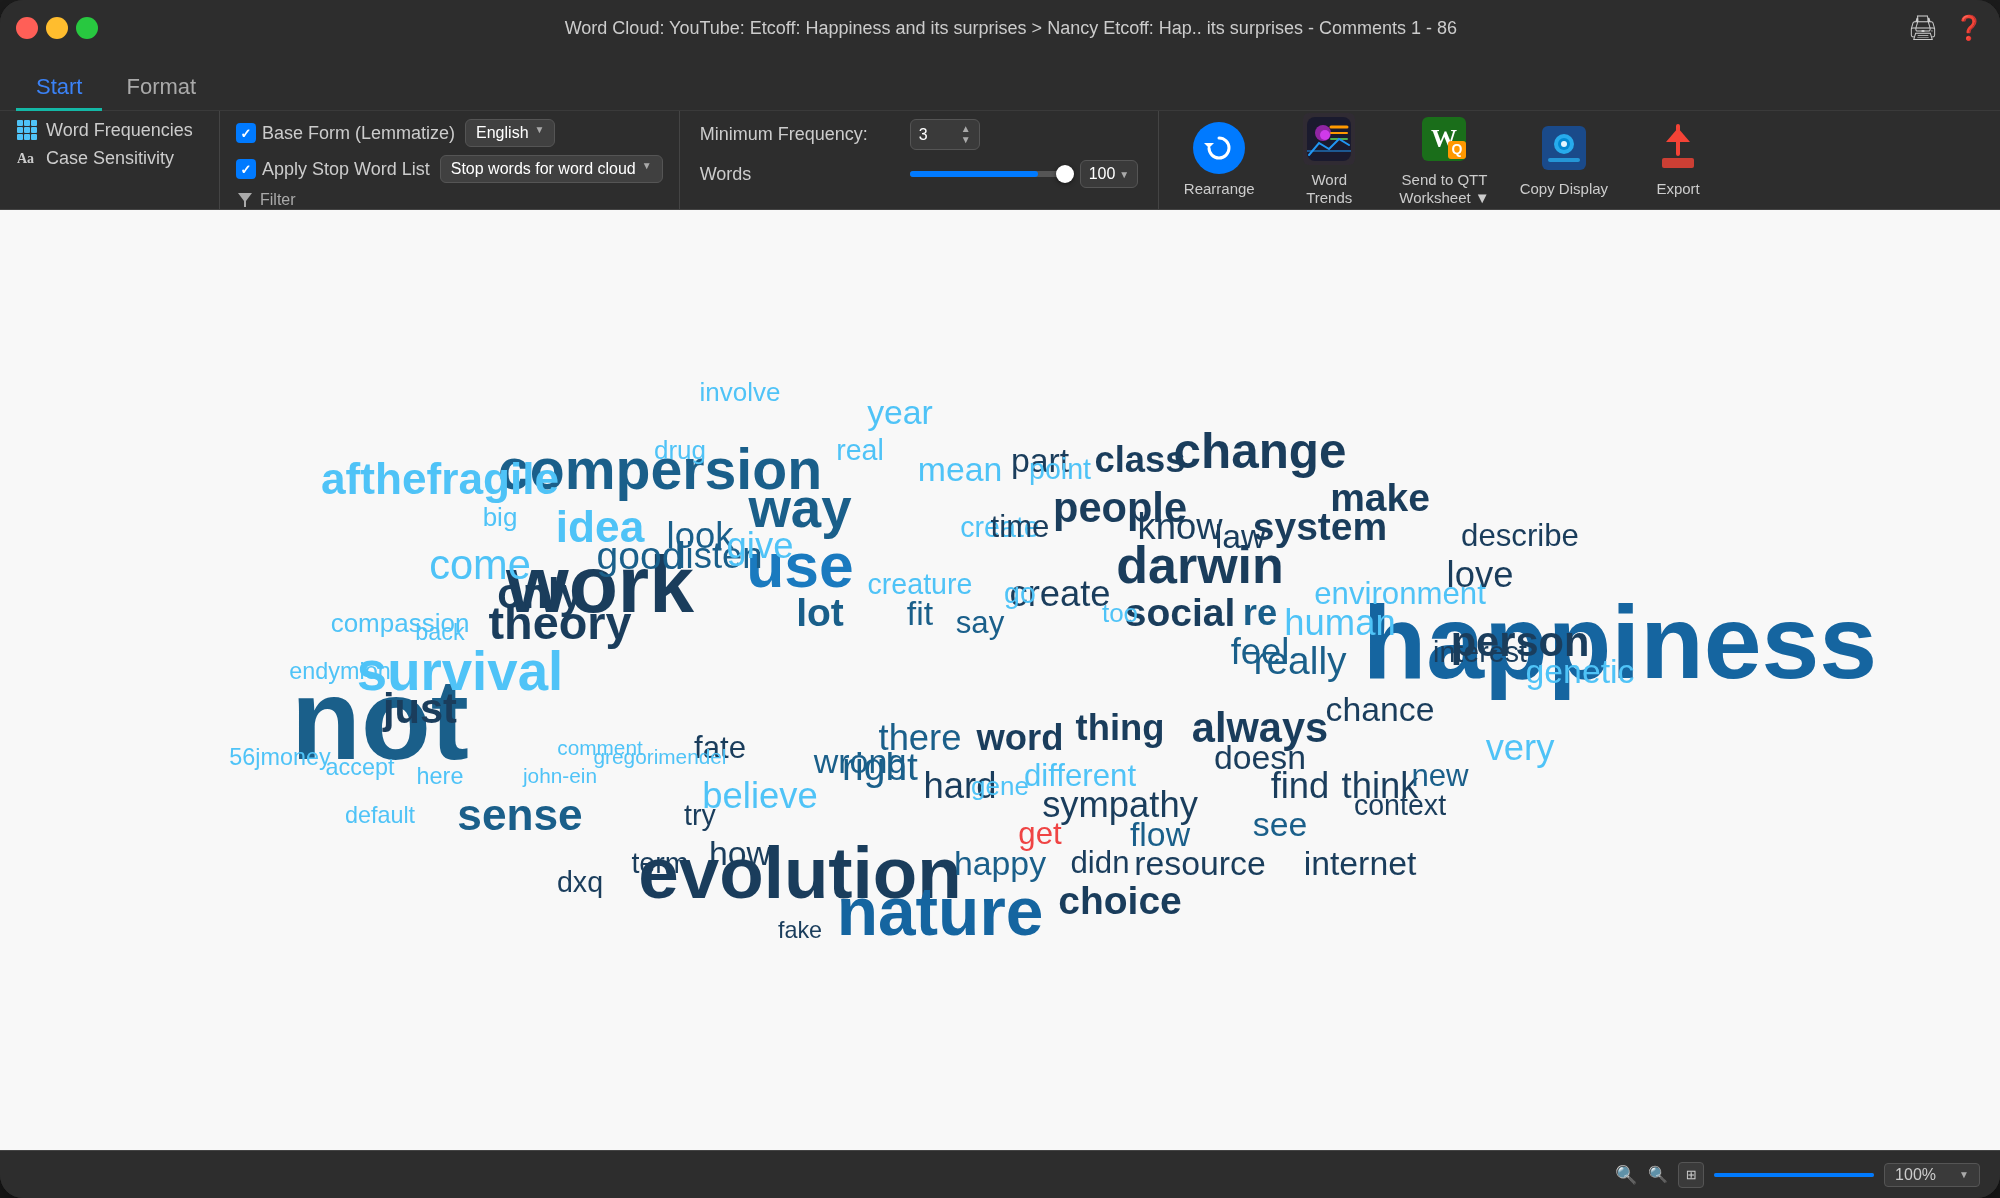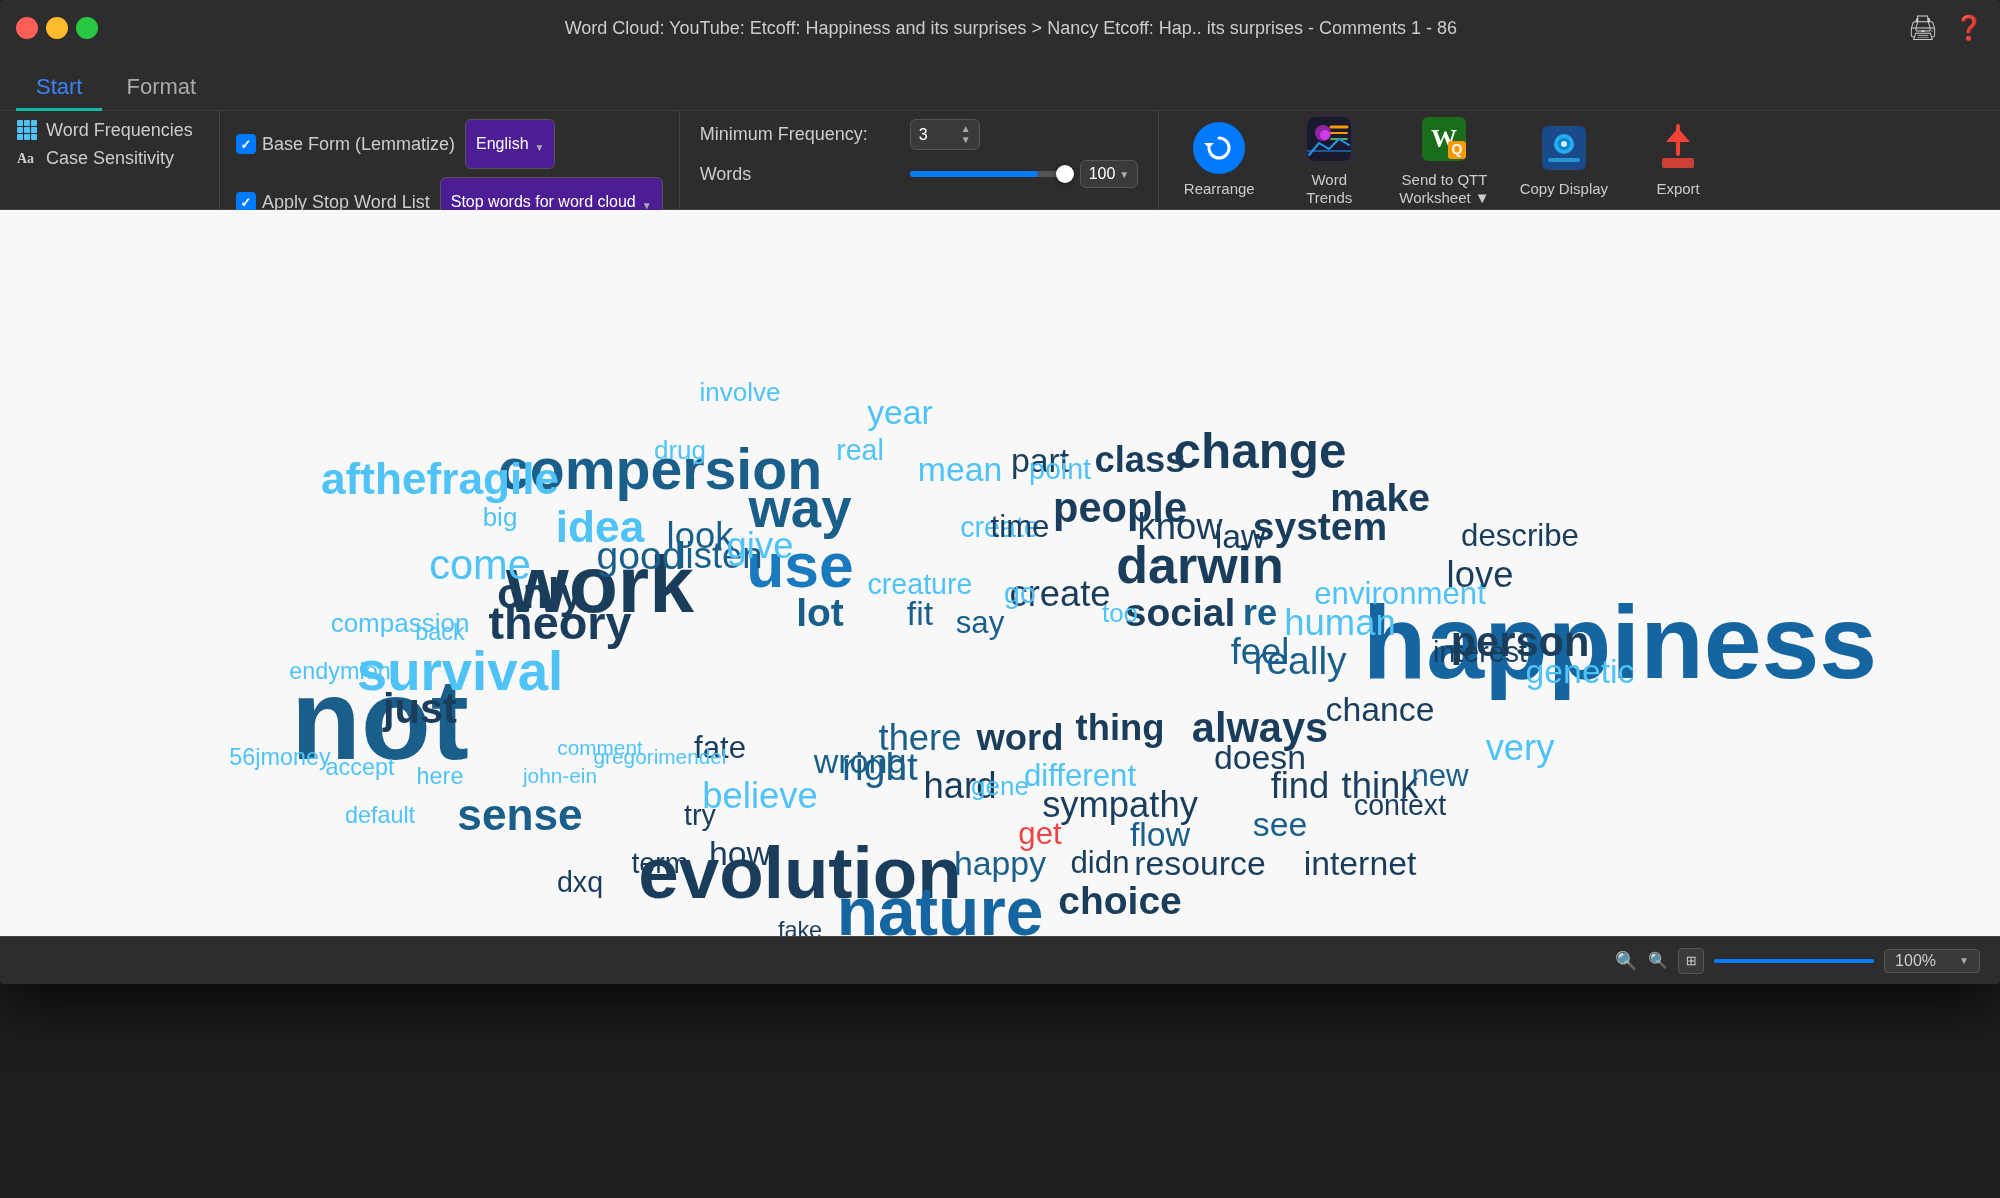--- a/index.html
+++ b/index.html
@@ -106,28 +106,28 @@
       color: white;
       font-size: 13px;
       font-weight: bold;
     }
     .toolbar-label {
       font-size: 18px;
       color: #cccccc;
       white-space: nowrap;
     }
     .select-box {
-      background: #4c1d95;
+      background: #404040;
       border: 1px solid #555;
       border-radius: 6px;
-      padding: 15px 10px;
+      padding: 4px 10px;
       font-size: 16px;
       color: #ffffff;
       display: flex;
-      align-items: flex-end;
+      align-items: flex-start;
       gap: 6px;
       cursor: pointer;
     }
     .select-box .chevron {
       font-size: 10px;
       color: #aaa;
     }
     .filter-row {
       display: flex;
       align-items: center;
@@ -298,23 +298,23 @@
     }
     .zoom-value {
       font-size: 16px;
       color: #ccc;
       min-width: 60px;
     }
 
     
     .app-window {
       width: 2000px;
-      height: 984px;
+      height: 1198px;
       background: #2d2d2d;
-      border-radius: 4px;
+      border-radius: 23px;
       overflow: hidden;
       display: flex;
       flex-direction: column;
       box-shadow: 0 20px 60px rgba(0,0,0,0.8);
     }
 
     .header-section {
       background: #2d2d2d;
     }
 

